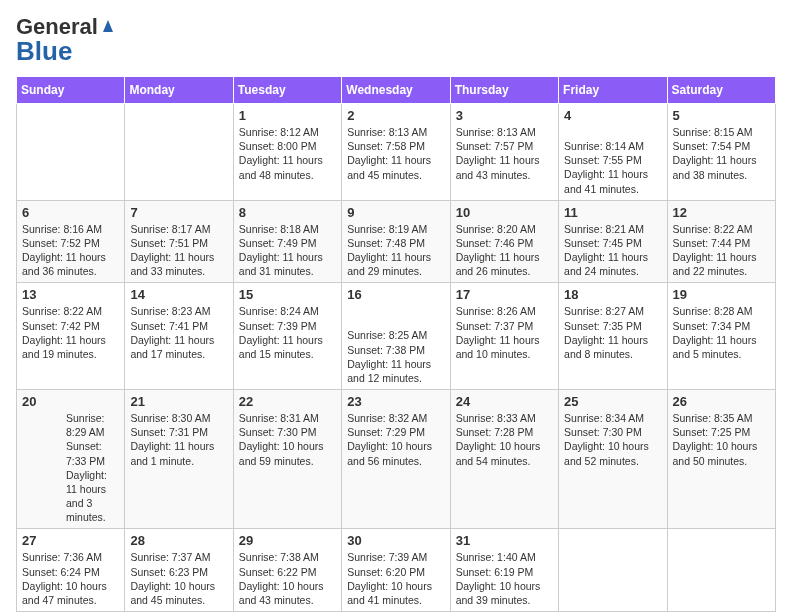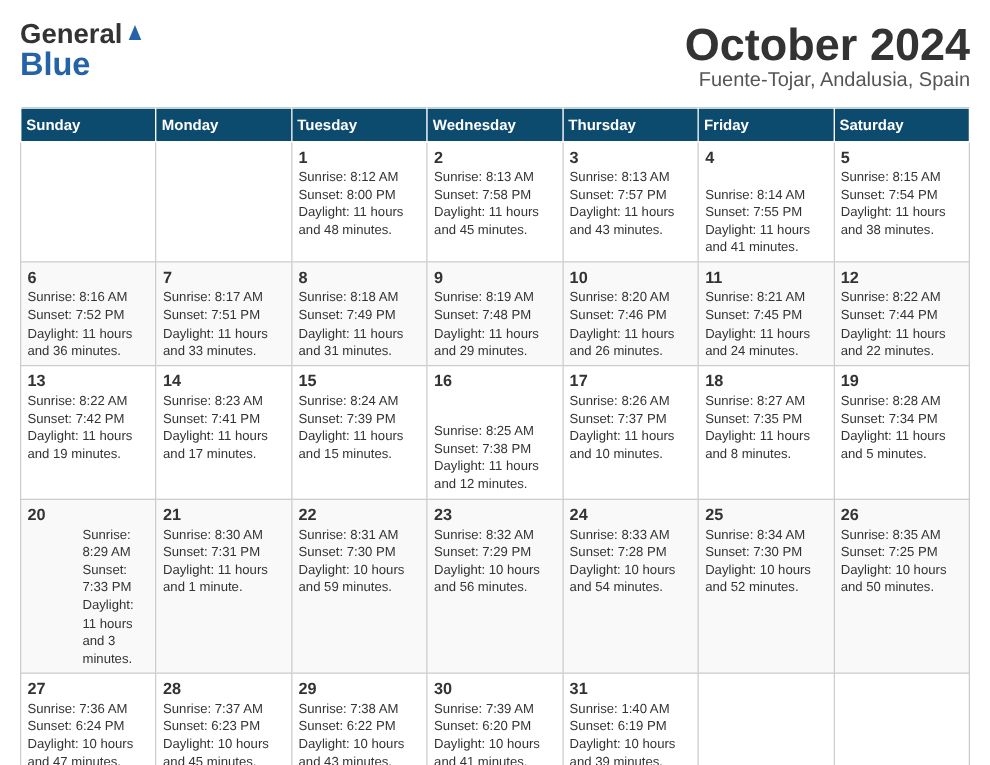--- a/index.html
+++ b/index.html
@@ -45,21 +45,21 @@
     .location-title {
       font-size: 16px;
       color: #555;
     }
     table {
       width: 100%;
       border-collapse: collapse;
       font-size: 11px;
     }
     thead th {
-      background-color: #0c4a6e;
+      background-color: #8b5cf6;
       color: #fff;
       padding: 6px 4px;
       text-align: left;
       font-size: 12px;
       font-weight: bold;
       border: 1px solid #fff;
     }
     td {
       border: 1px solid #ccc;
       padding: 4px 5px;
@@ -93,24 +93,20 @@
 <div class="header">
   <div class="logo">
     <div style="display:flex;align-items:center;">
       <span class="logo-general">General</span>
       <svg width="18" height="18" viewBox="0 0 18 18" style="margin-left:1px;margin-top:-4px;">
         <polygon points="4,16 14,16 9,4" fill="#2563a8"></polygon>
       </svg>
     </div>
     <span class="logo-blue">Blue</span>
   </div>
-  <div class="title-block">
-    <div class="month-title">October 2024</div>
-    <div class="location-title">Fuente-Tojar, Andalusia, Spain</div>
-  </div>
 </div>
 
 <table>
   <thead>
     <tr>
     <th>Sunday</th>
         <th>Monday</th>
         <th>Tuesday</th>
         <th>Wednesday</th>
         <th>Thursday</th>

